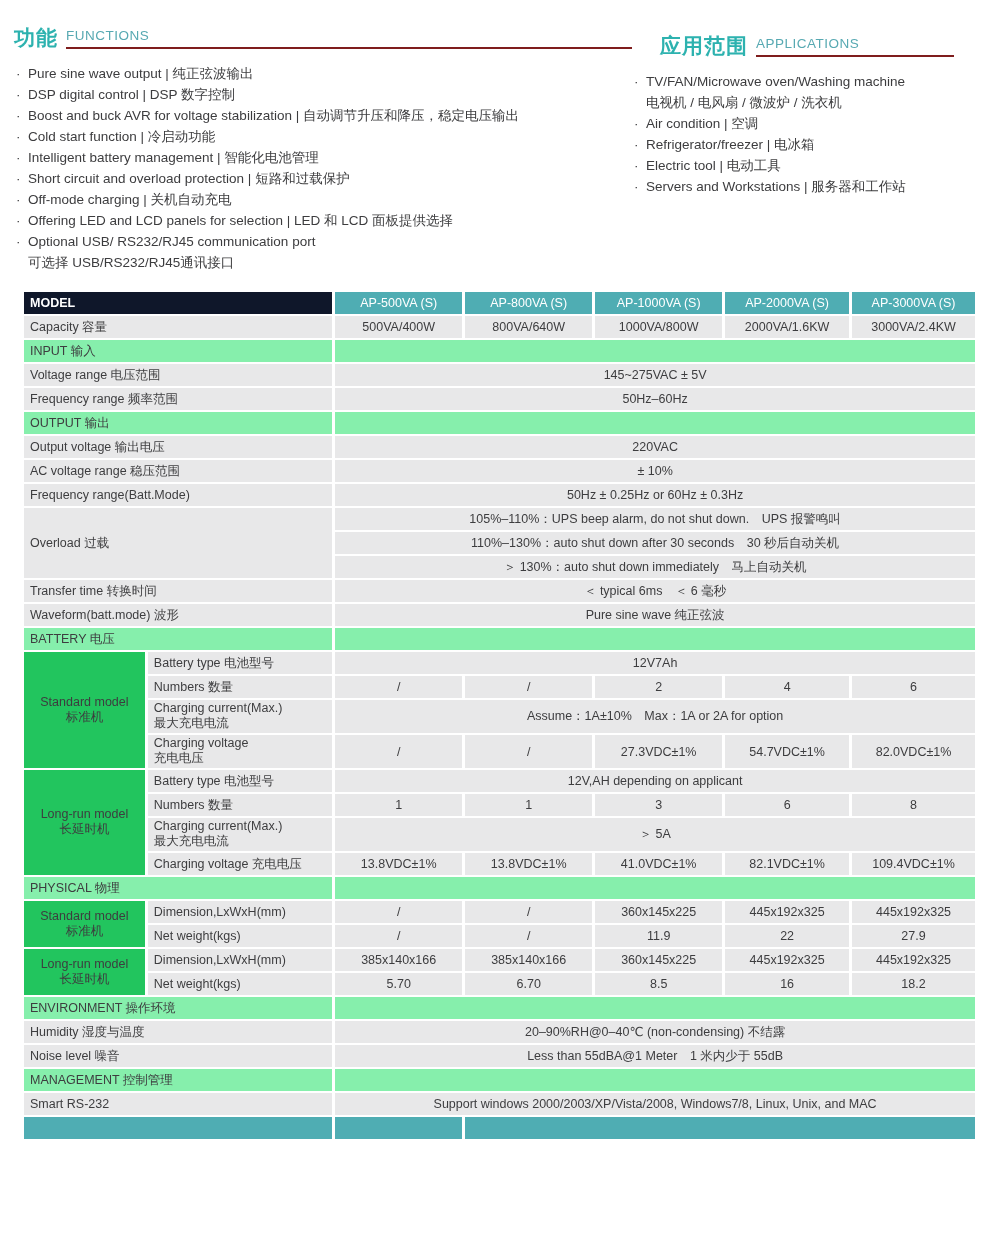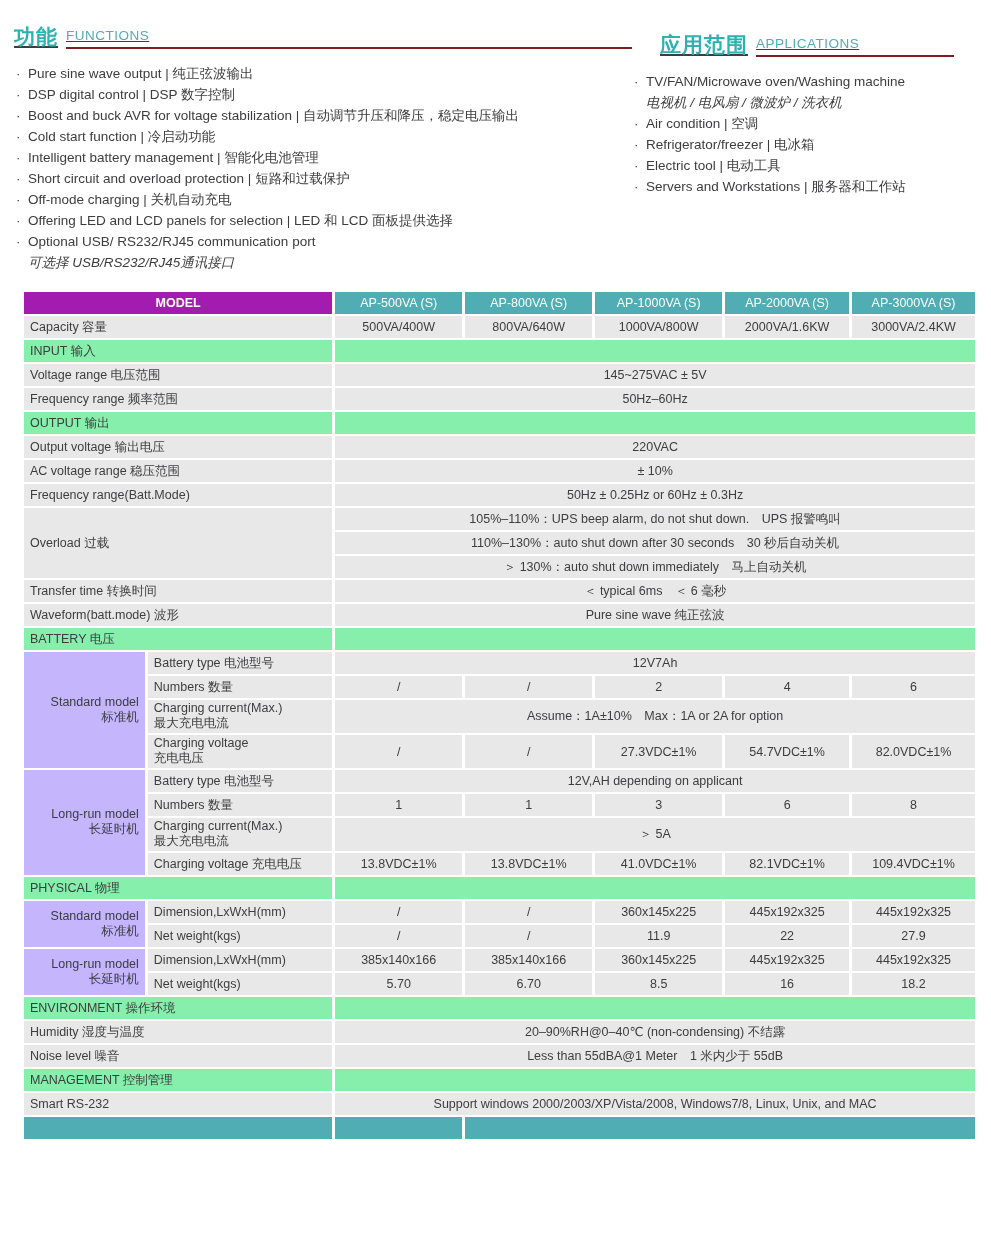--- a/index.html
+++ b/index.html
@@ -5,44 +5,44 @@
   html,body{margin:0;padding:0;background:#ffffff;}
   body{width:991px;height:1242px;overflow:hidden;
        font-family:"Liberation Sans","DejaVu Sans",sans-serif;color:#3d3d3f;}
   .page{position:relative;width:991px;height:1242px;}
 
   
   .top{display:flex;padding:26px 14px 0 14px;}
   .col-left{width:618px;flex:0 0 618px;}
   .col-right{width:322px;flex:0 0 322px;margin-left:0;margin-top:8px;}
 
-  .sec-head{display:flex;text-decoration:underline;}
+  .sec-head{display:flex;align-items:flex-end;}
   .sec-head .cn{font-size:21px;font-weight:bold;color:#2db2af;letter-spacing:1px;line-height:22px;padding-right:8px;white-space:nowrap;}
   .sec-head .en-wrap{flex:1;border-bottom:2px solid #7f1d1d;padding-bottom:3px;}
   .sec-head .en-wrap .en{font-size:13.5px;color:#57a9b2;letter-spacing:0.5px;}
   .col-right .sec-head{padding-left:28px;}
 
   ul.blist{list-style:none;margin:14px 0 0 0;padding:0;}
   ul.blist li{font-size:13.5px;line-height:21px;color:#3c3c3e;}
   ul.blist .line{padding-left:14px;position:relative;}
   ul.blist .blt{position:absolute;left:2px;top:0;color:#3c3c3e;}
-  ul.blist .cont{padding-left:14px;font-style:italic;}
+  ul.blist .cont{padding-left:14px;}
 
   
   .spec-head{margin:80px 13px 0 14px;}
   .spec-table-wrap{margin:17px 0 0 21px;}
 
   table.spec{border-collapse:separate;border-spacing:3px 2px;table-layout:fixed;width:957px;}
   table.spec td{font-size:12.5px;height:20px;padding:1px 6px;vertical-align:middle;
                 white-space:pre-line;overflow:hidden;}
   td.h{background:#4fadb3;color:#ffffff;font-weight:normal;text-align:center;font-size:13px;}
-  td.hl{background:#a21caf;color:#ffffff;font-weight:bold;text-align:center;padding-left:10px;font-size:13px;}
+  td.hl{background:#0f172a;color:#ffffff;font-weight:bold;text-align:left;padding-left:10px;font-size:13px;}
   td.s{background:#86efac;text-align:left;padding-left:10px;color:#3d3d3f;}
   td.l{background:#e8e8e9;text-align:left;padding-left:10px;}
-  td.g{background:#c4b5fd;text-align:right;padding-left:6px;}
+  td.g{background:#22c55e;text-align:center;padding-left:6px;}
   td.v{background:#e8e8e9;text-align:center;}
   td.b{background:#4fadb3;height:9px;padding:0;}
 </style>
 </head>
 <body>
 
 <div class="page">
 
   <div class="top">
 

